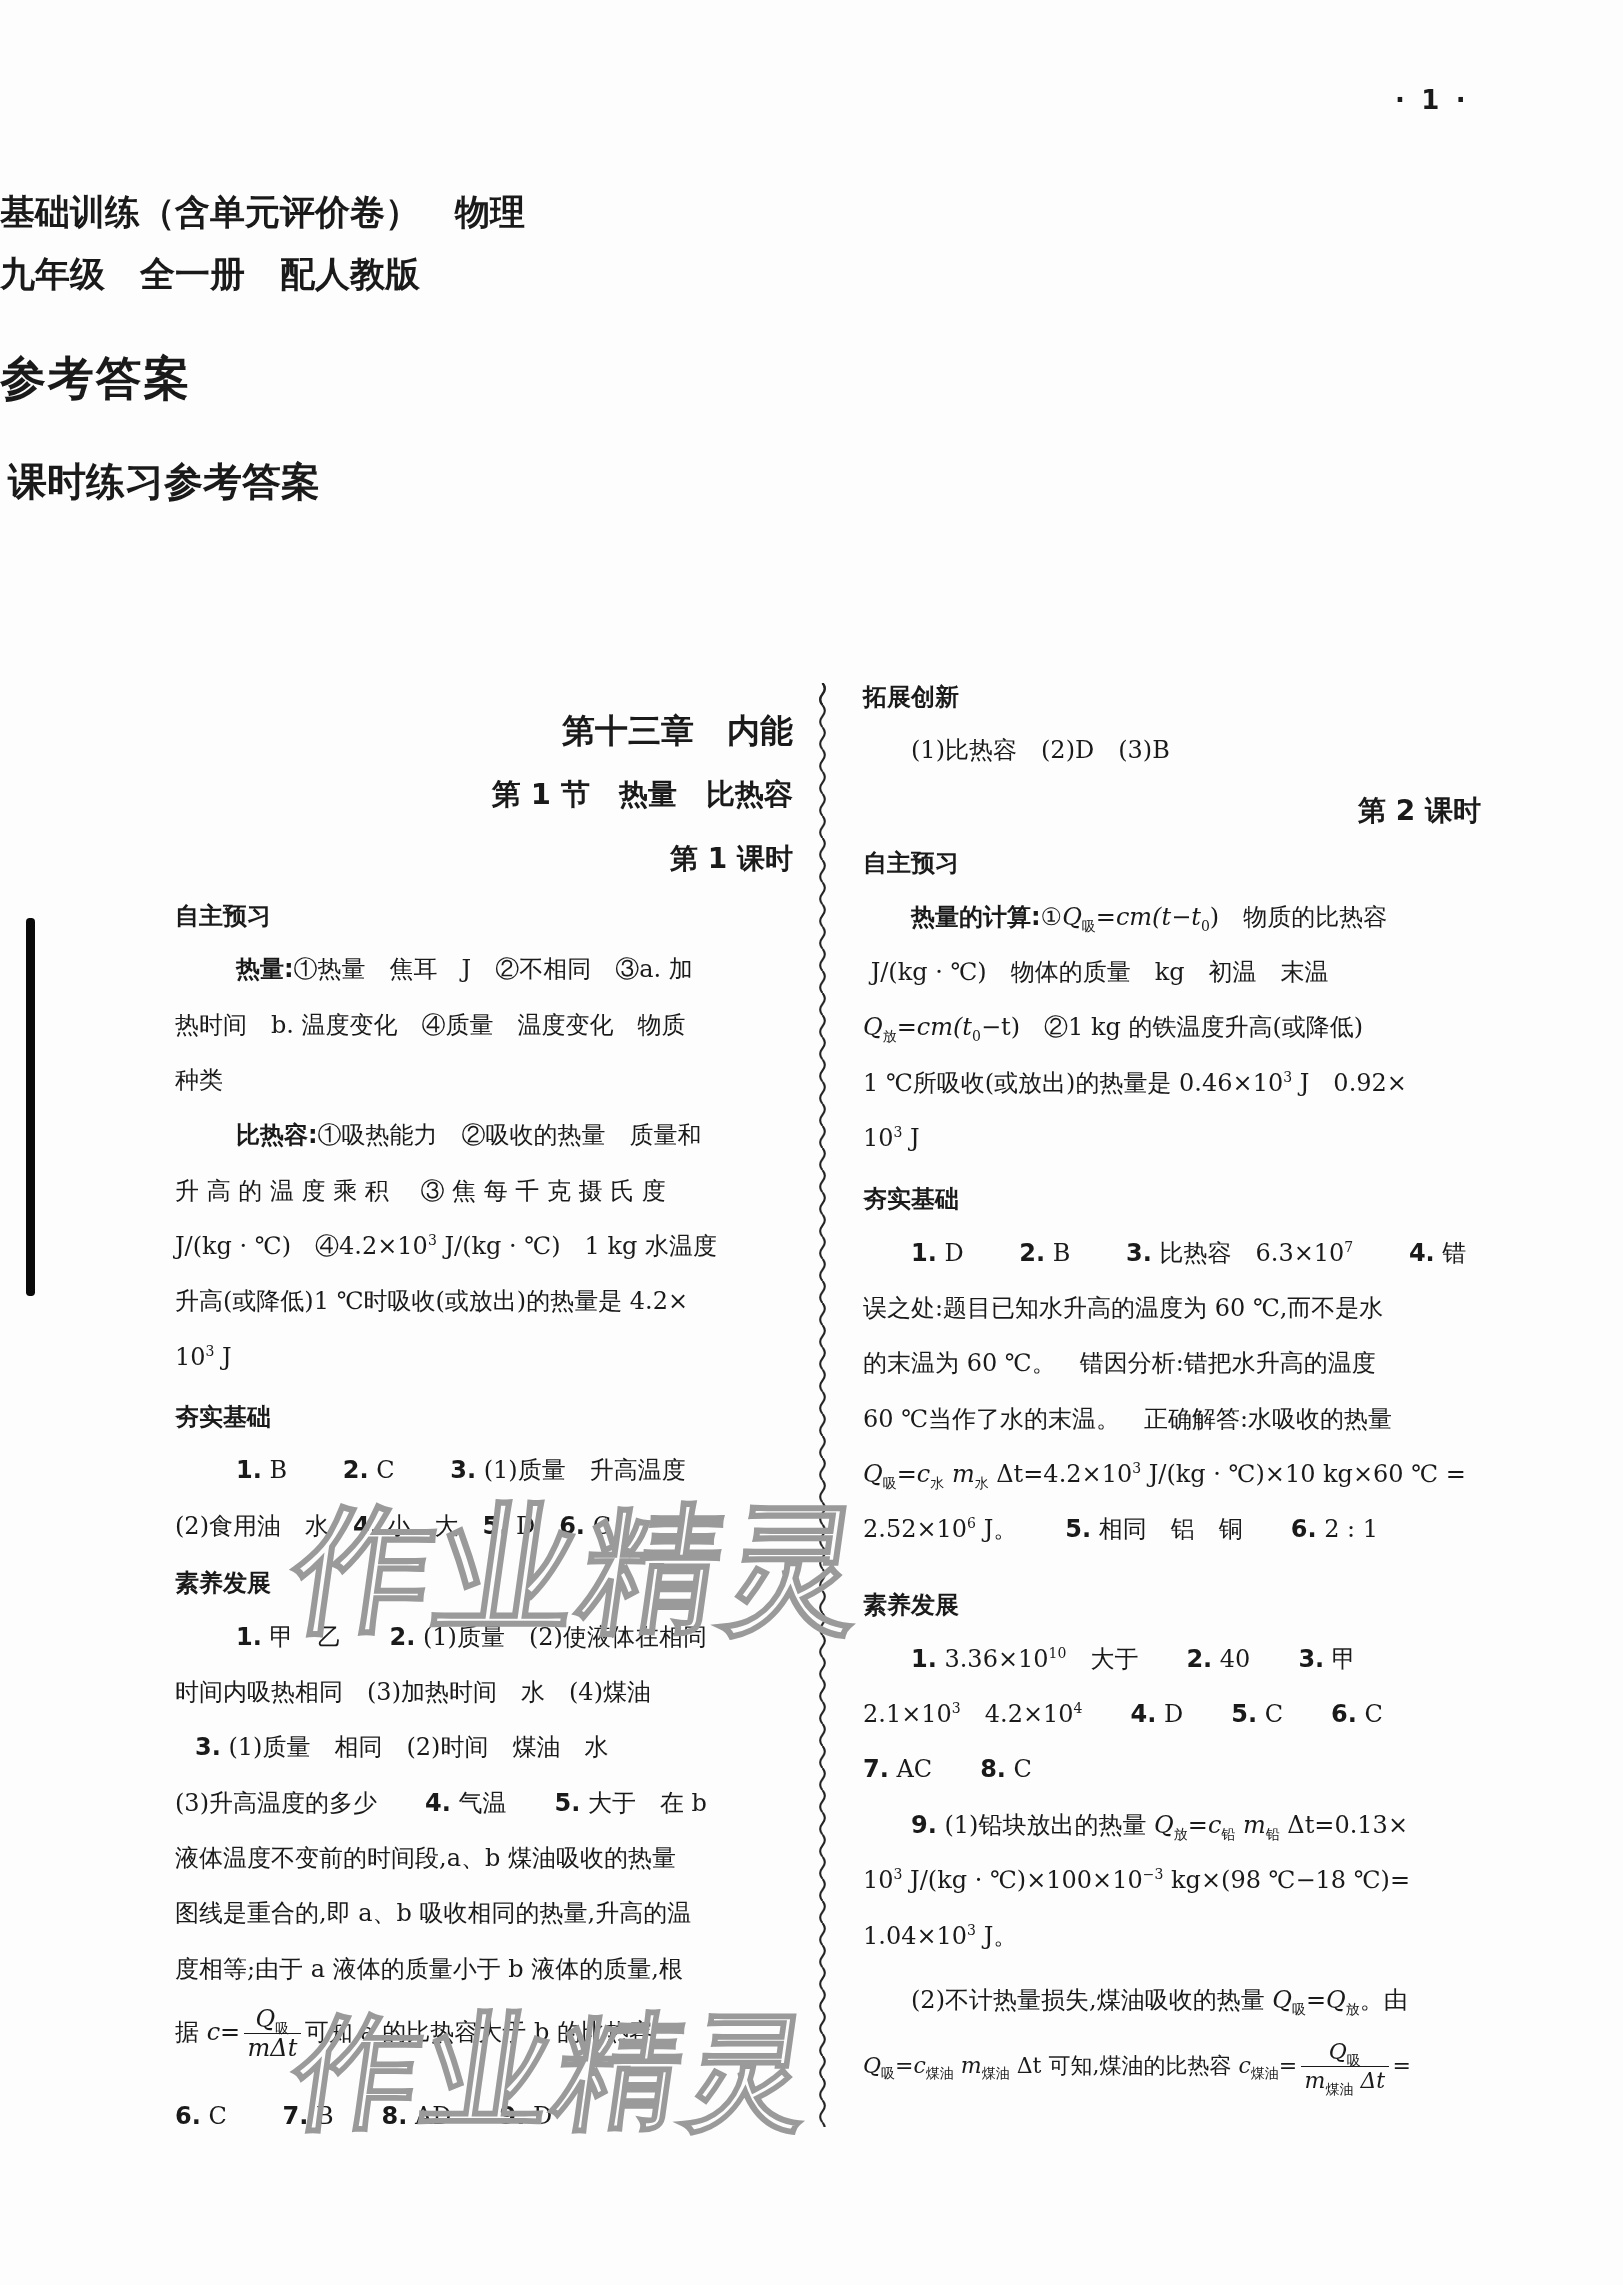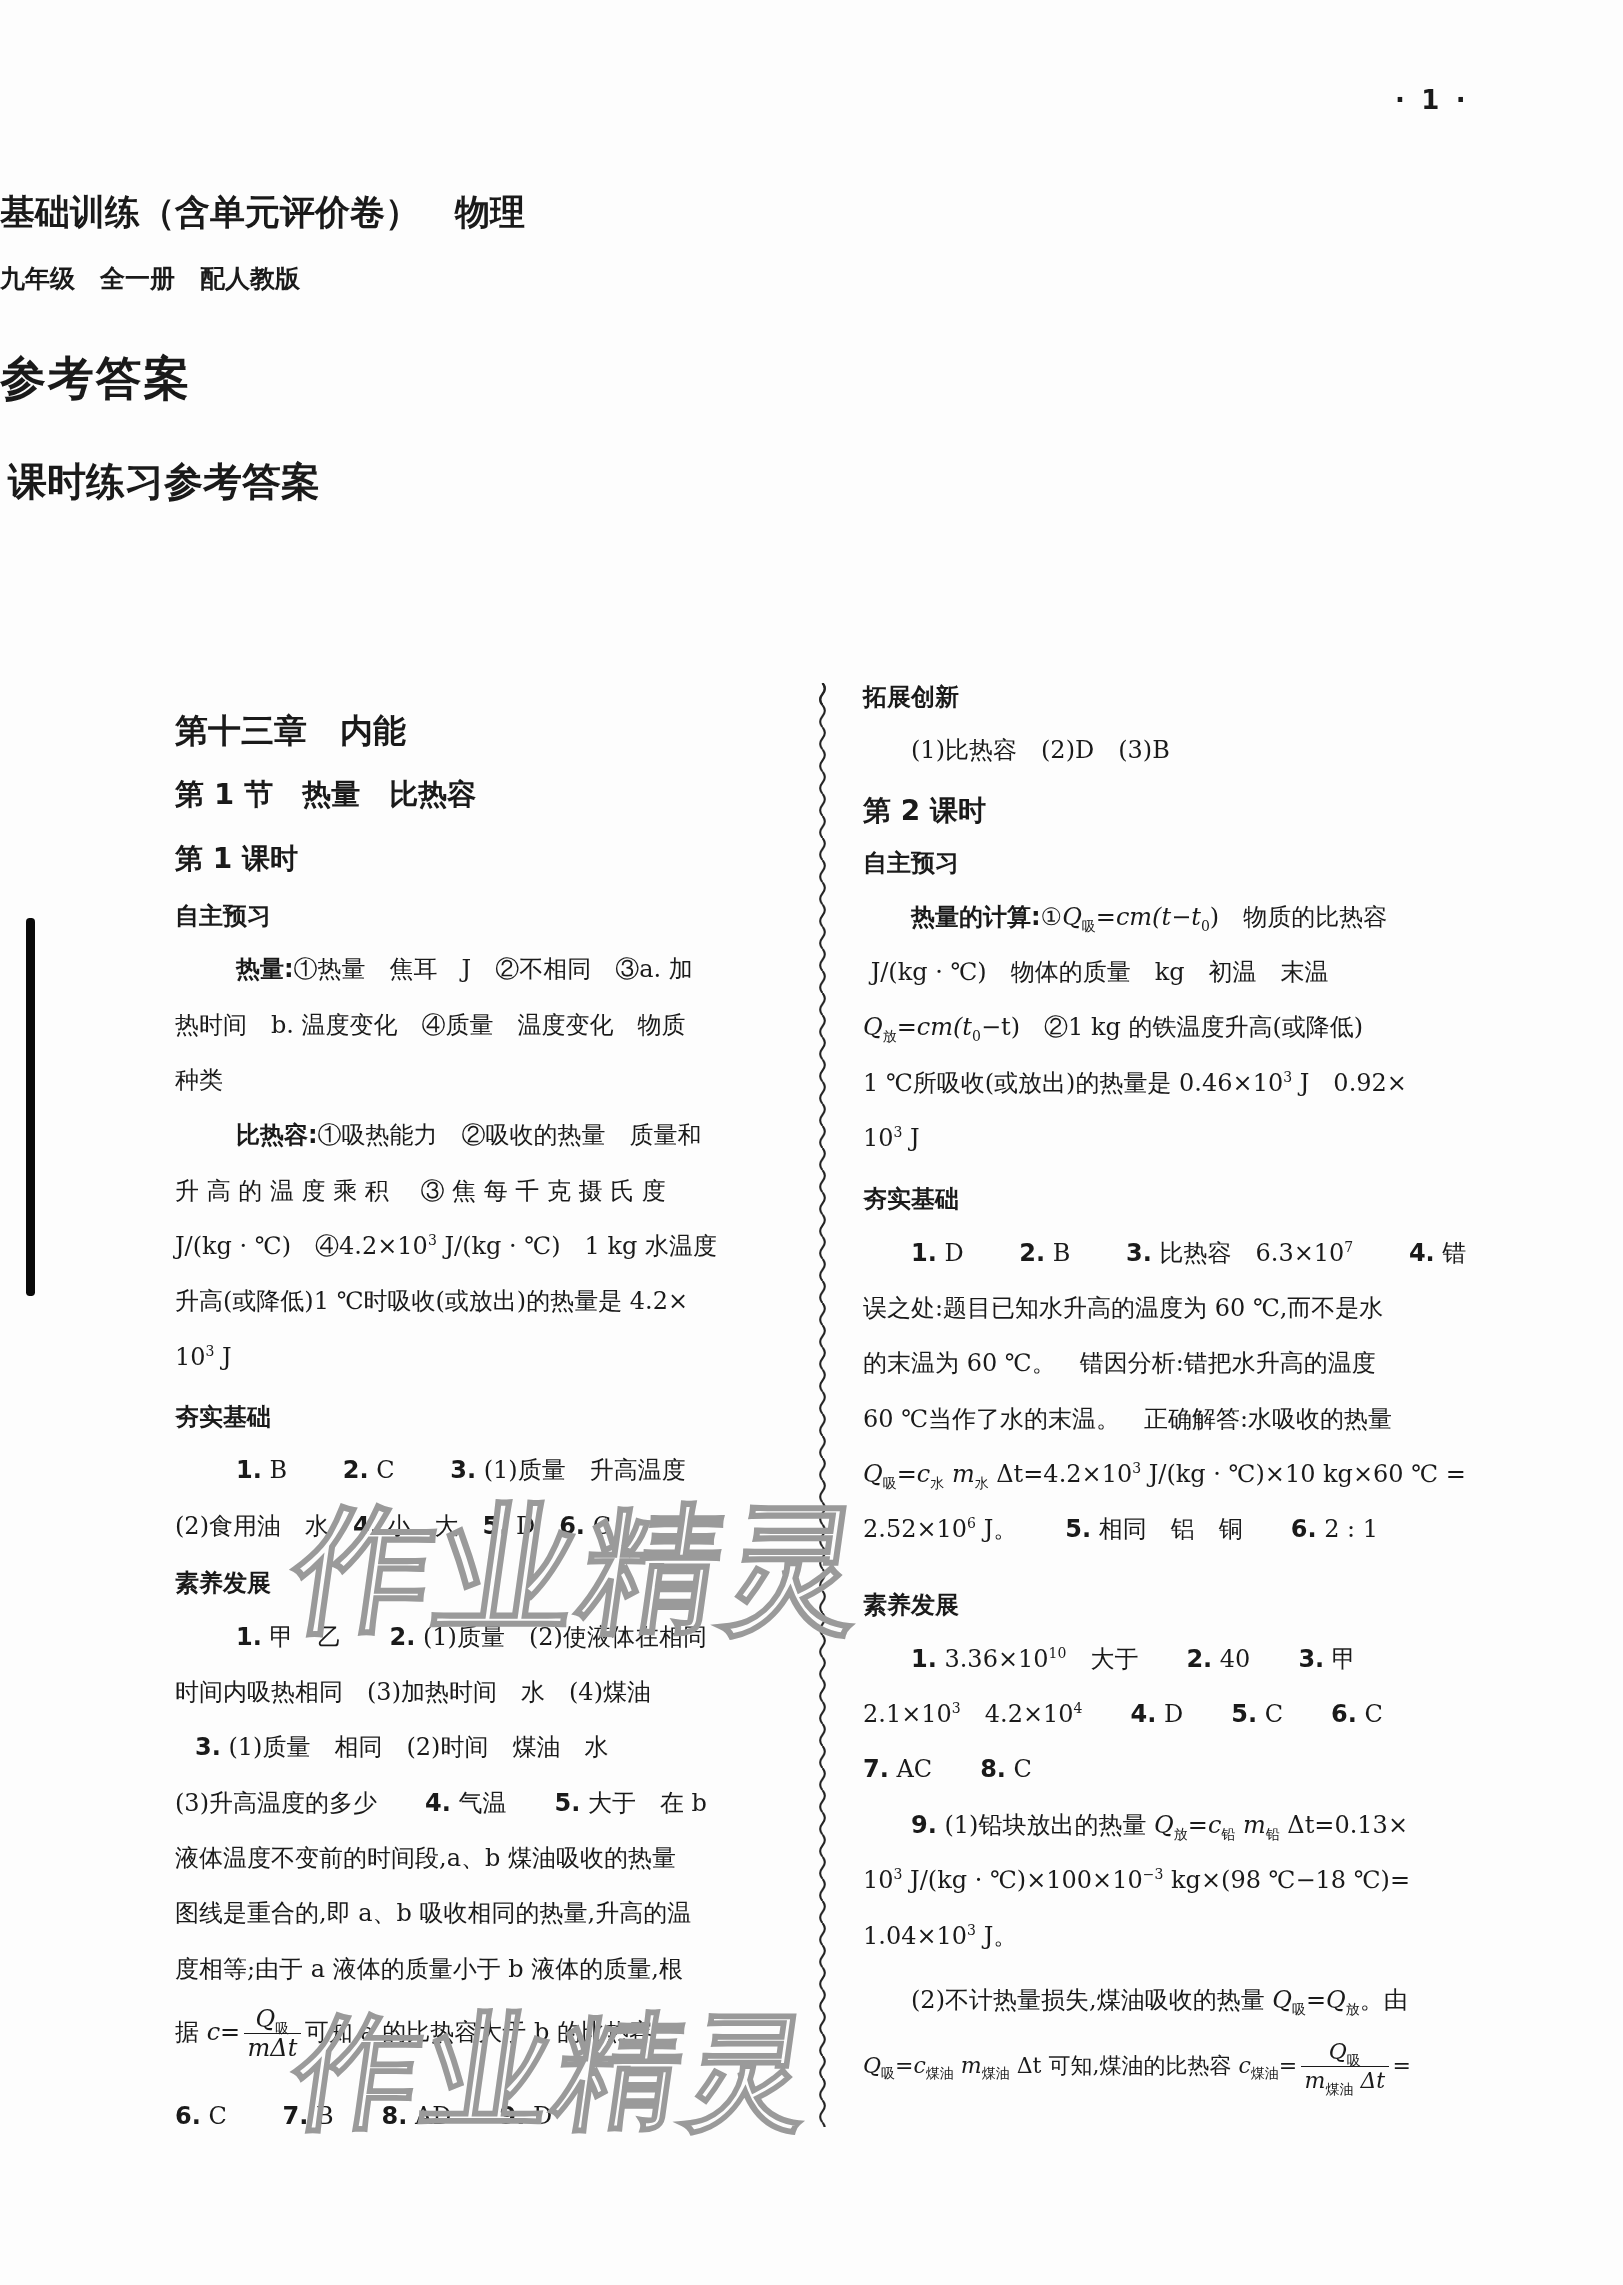--- a/index.html
+++ b/index.html
@@ -9,34 +9,34 @@
   }
   .page-num {
     position: absolute; left: 1395px; top: 85px; font-size: 26px;
     font-family: "DejaVu Sans", sans-serif; font-weight: bold; letter-spacing: 3.7px;
   }
   .hdr {
     position: absolute; left: 0; width: 1403px; text-align: left;
     font-family: "DejaVu Sans", sans-serif; font-weight: bold; white-space: pre;
   }
   .h1 { top: 189px; font-size: 35px; }
-  .h2 { top: 262px; font-size: 25px; }
+  .h2 { top: 251px; font-size: 35px; }
   .h3 { top: 348px; font-size: 46px; letter-spacing: 1.8px; }
   .h4 { top: 455px; font-size: 39px; margin-left: 8px; }
 
   .col { position: absolute; top: 0; }
   .col-left { left: 175px; width: 618px; }
   .col-right { left: 863px; width: 618px; }
 
   .divider {
     position: absolute; left: 816px; top: 683px; width: 13px; height: 1444px;
   }
 
   .blk { position: absolute; left: 0; width: 618px; white-space: pre; }
-  .center { text-align: left; }
+  .center { text-align: right; }
   .chapter { font-family: "DejaVu Sans", sans-serif; font-weight: bold; font-size: 33px; }
   .section { font-family: "DejaVu Sans", sans-serif; font-weight: bold; font-size: 29px; }
   .lesson { font-family: "DejaVu Sans", sans-serif; font-weight: bold; font-size: 28px; }
   .subhead { font-family: "DejaVu Sans", sans-serif; font-weight: bold; font-size: 24px; }
   .line { font-size: 24px; line-height: 28px; }
   .b { font-weight: bold; font-family: "DejaVu Sans", sans-serif; }
   sup { font-size: 14px; vertical-align: 9.2px; line-height: 0; }
   sub { font-size: 14px; vertical-align: -5.5px; line-height: 0; }
   i { font-style: italic; }
   .frac { display: inline-block; vertical-align: middle; text-align: center; margin: 0 3.7px; }

